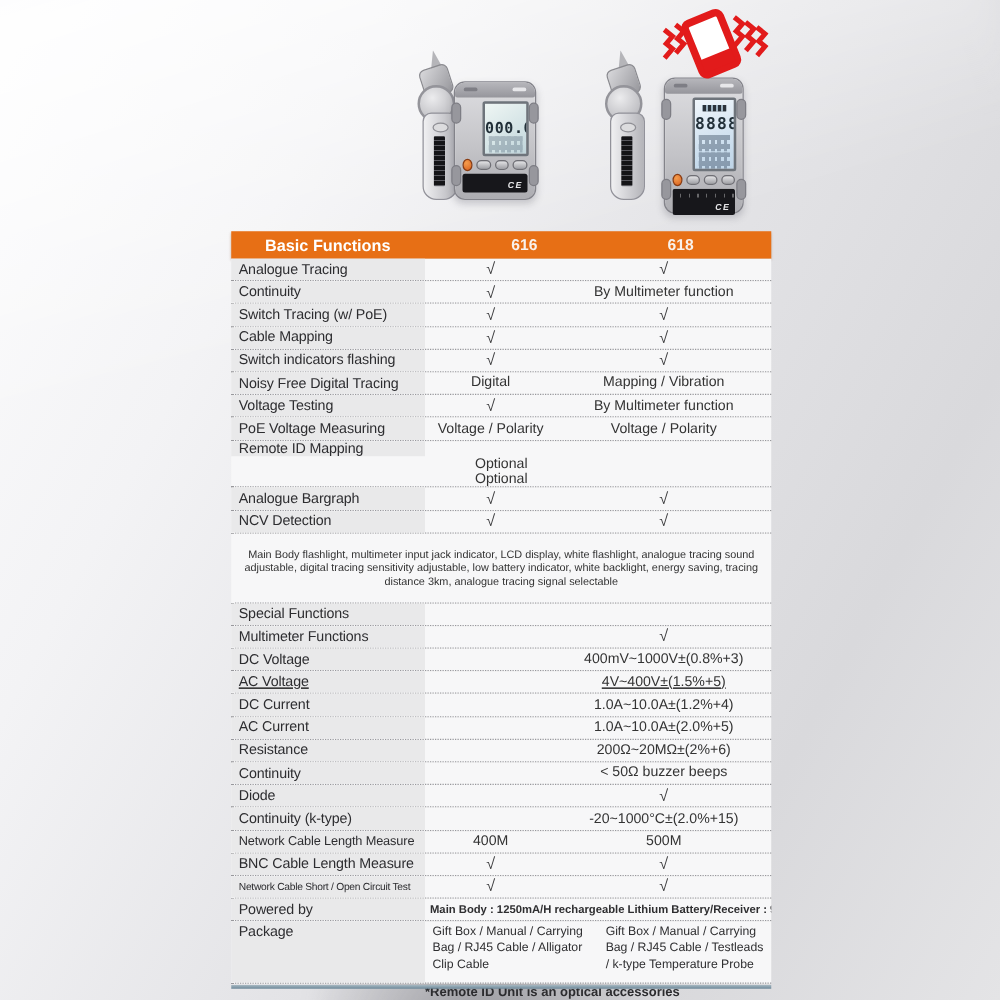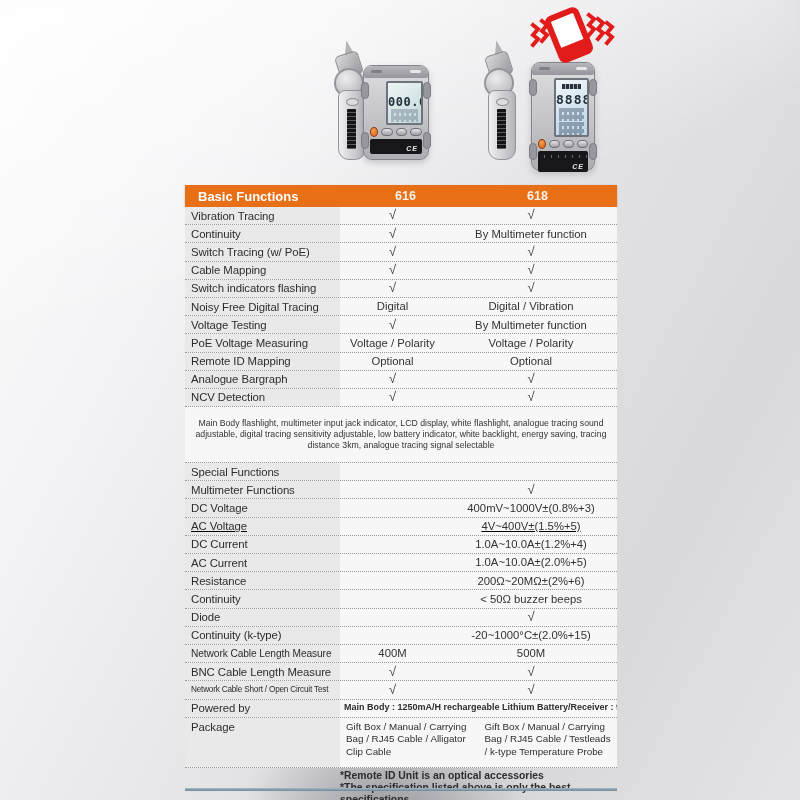--- a/index.html
+++ b/index.html
@@ -78,21 +78,21 @@
     background-size:100% 3px;background-repeat:no-repeat;background-position:0 4px;}
   .ce{position:absolute;right:4px;bottom:2px;color:#e8e8ea;font-size:7px;font-weight:bold;
     font-style:italic;letter-spacing:1px;}
 
   .vib{position:absolute;left:523px;top:5px;width:92px;height:60px;}
 
   
   .spec-table{position:absolute;left:185px;top:185px;width:432px;}
   .thead{display:flex;height:22px;background:#e76f15;align-items:center;
     box-shadow:0 1px 2px rgba(120,60,10,.35);}
-  .thead .t-title{width:155px;padding-left:13px;color:#fff;font-weight:bold;font-size:13px;}
+  .thead .t-title{width:155px;padding-left:27px;color:#fff;font-weight:bold;font-size:13px;}
   .thead .t-616{width:105px;text-align:center;color:#f9f2ec;font-weight:bold;font-size:12.5px;}
   .thead .t-618{flex:1;text-align:center;color:#f9f2ec;font-weight:bold;font-size:12.5px;}
 
   .trow{display:flex;align-items:center;border-bottom:1px dotted #98989c;
     background:#f7f7f8;box-sizing:border-box;}
   .cell{box-sizing:border-box;}
   .cell.label{width:155px;align-self:stretch;display:flex;align-items:center;
     padding-left:6px;background:#e9e9ea;font-size:11.4px;color:#2d2d30;letter-spacing:-0.1px;}
   .cell.label.s{font-size:10.2px;}
   .cell.label.xs{font-size:8.2px;letter-spacing:-0.2px;}
@@ -206,21 +206,21 @@
 </svg>
 
 <div class="spec-table">
   <div class="thead">
     <div class="t-title">Basic Functions</div>
     <div class="t-616">616</div>
     <div class="t-618">618</div>
   </div>
   <div id="rows">
       <div class="trow" style="min-height: 18.2px;">
-        <div class="cell label">Vibration Tracing</div>
+        <div class="cell label">Analogue Tracing</div>
         <div class="cell v c616 check">√</div>
         <div class="cell v c618 check">√</div>
       </div>
       <div class="trow" style="min-height: 18.2px;">
         <div class="cell label">Continuity</div>
         <div class="cell v c616 check">√</div>
         <div class="cell v c618">By Multimeter function</div>
       </div>
       <div class="trow" style="min-height: 18.2px;">
         <div class="cell label">Switch Tracing (w/ PoE)</div>
@@ -233,33 +233,33 @@
         <div class="cell v c618 check">√</div>
       </div>
       <div class="trow" style="min-height: 18.2px;">
         <div class="cell label">Switch indicators flashing</div>
         <div class="cell v c616 check">√</div>
         <div class="cell v c618 check">√</div>
       </div>
       <div class="trow" style="min-height: 18.2px;">
         <div class="cell label">Noisy Free Digital Tracing</div>
         <div class="cell v c616">Digital</div>
-        <div class="cell v c618">Digital / Vibration</div>
+        <div class="cell v c618">Mapping / Vibration</div>
       </div>
       <div class="trow" style="min-height: 18.2px;">
         <div class="cell label">Voltage Testing</div>
         <div class="cell v c616 check">√</div>
         <div class="cell v c618">By Multimeter function</div>
       </div>
       <div class="trow" style="min-height: 18.2px;">
         <div class="cell label">PoE Voltage Measuring</div>
         <div class="cell v c616">Voltage / Polarity</div>
         <div class="cell v c618">Voltage / Polarity</div>
       </div>
-      <div class="trow" style="min-height: 18.2px;">
+      <div class="trow" style="min-height: 18.2px; flex-direction: column;">
         <div class="cell label">Remote ID Mapping</div>
         <div class="cell v c616">Optional</div>
         <div class="cell v c618">Optional</div>
       </div>
       <div class="trow" style="min-height: 18.2px;">
         <div class="cell label">Analogue Bargraph</div>
         <div class="cell v c616 check">√</div>
         <div class="cell v c618 check">√</div>
       </div>
       <div class="trow" style="min-height: 18.2px;">

